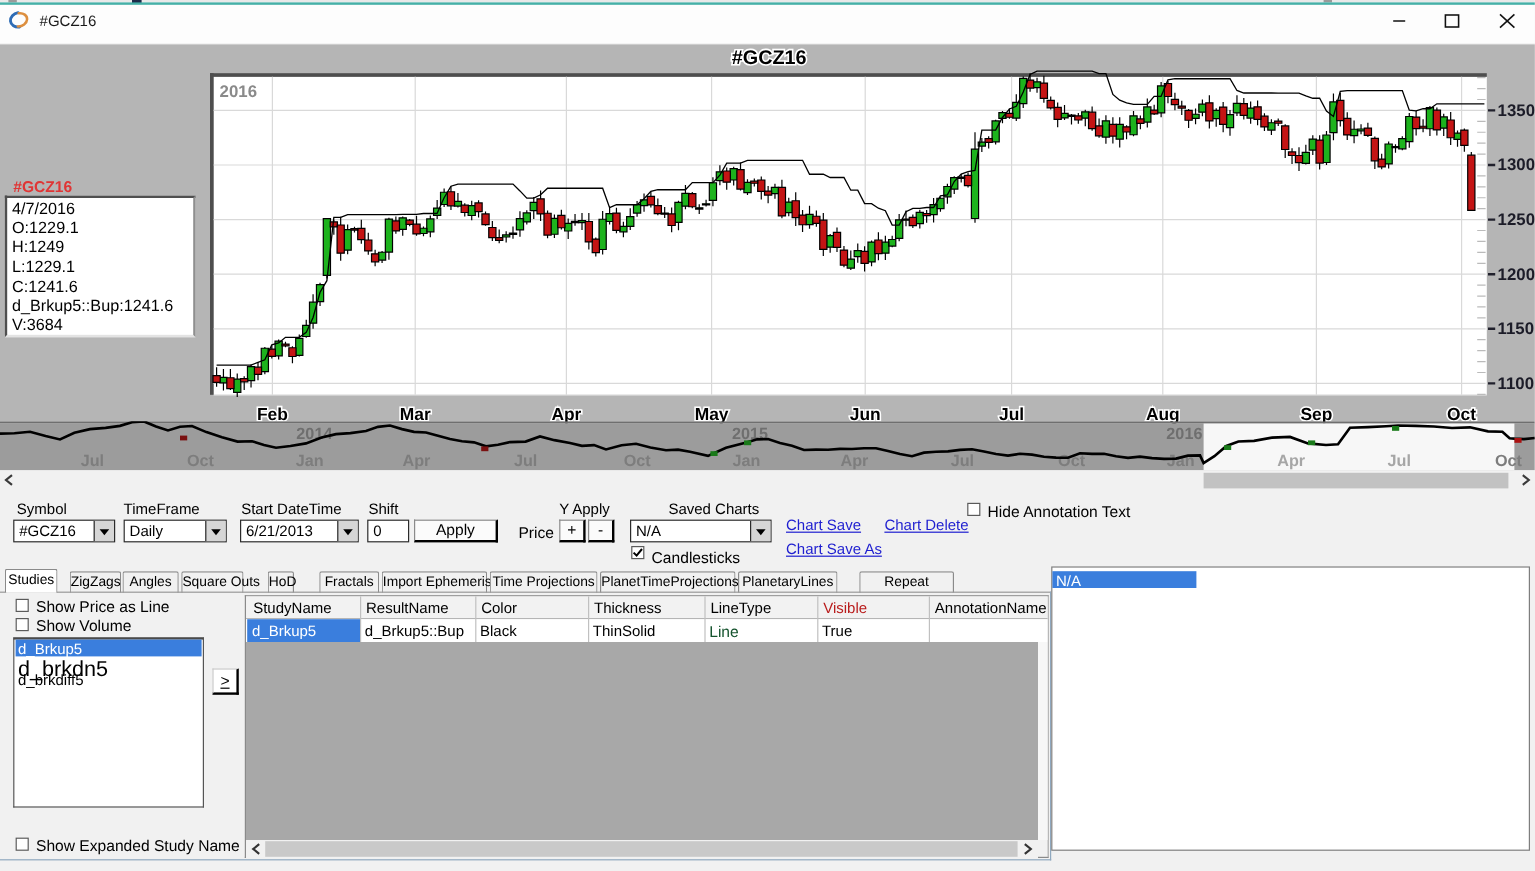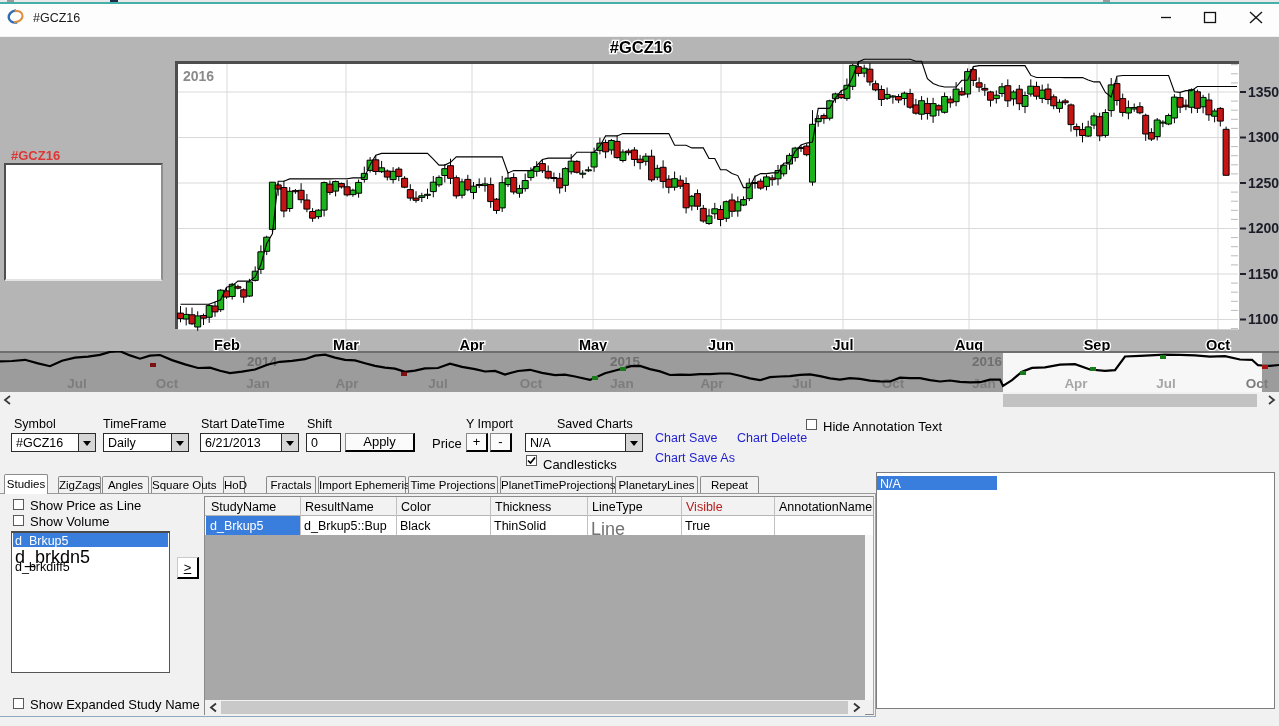--- a/index.html
+++ b/index.html
@@ -4,21 +4,21 @@
 body{width:1279px;height:726px;font-family:"Liberation Sans",sans-serif;overflow:hidden;background:#f1f1f1}
 #root{position:relative;width:1279px;height:726px;background:#f1f1f1}
 .abs{position:absolute}
 .lbl{position:absolute;font-size:12.5px;color:#000;white-space:nowrap}
 .combo{position:absolute;height:19px;background:#fff;border:1px solid #2b2b2b}
 .combo .tx{position:absolute;left:4px;top:2px;font-size:12.5px;white-space:nowrap}
 .combo .btn{position:absolute;right:0;top:0;bottom:0;width:17px;background:#d6d6d6;border-left:1px solid #2b2b2b}
 .combo .btn:after{content:"";position:absolute;left:4px;top:7px;border:4px solid transparent;border-top:5px solid #000}
 .btn3d{position:absolute;background:#fbfbfb;border:1px solid #8a8a8a;border-right:2px solid #000;border-bottom:2px solid #000;font-size:13px;text-align:center;color:#000}
 .cb{position:absolute;width:11px;height:11px;background:#fff;border:1px solid #5a5a5a}
-.link{position:absolute;font-size:12.5px;color:#1f1fd0;white-space:nowrap}
+.link{position:absolute;font-size:12.5px;color:#1f1fd0;text-decoration:underline;white-space:nowrap}
 .tab{position:absolute;top:476px;height:18px;background:#f1f1f1;border:1px solid #8a8a8a;border-bottom:none;border-radius:2px 2px 0 0;font-size:11.5px;text-align:center;line-height:17px;color:#000;white-space:nowrap}
 </style></head><body>
 <div id="root">
 
 <div class="abs" style="left:0;top:0;width:1279px;height:36px;background:#fdfdfd"></div>
 <div class="abs" style="left:0;top:0;width:1279px;height:2px;background:#e9e9e9"></div>
 <div class="abs" style="left:7px;top:0;width:7px;height:2px;background:#9a9a9a"></div>
 <div class="abs" style="left:110px;top:0;width:8px;height:3px;background:#1c2b4a"></div>
 <div class="abs" style="left:1103px;top:0;width:7px;height:2px;background:#9a9a9a"></div>
 <div class="abs" style="left:0;top:2px;width:1279px;height:2px;background:#45b0a7"></div>
@@ -103,20 +103,21 @@
       <text x="593" y="313" font-size="14.5" font-weight="bold" fill="#000" text-anchor="middle" stroke="#ffffff" stroke-width="2.6" paint-order="stroke">May</text>
       <text x="721" y="313" font-size="14.5" font-weight="bold" fill="#000" text-anchor="middle" stroke="#ffffff" stroke-width="2.6" paint-order="stroke">Jun</text>
       <text x="843" y="313" font-size="14.5" font-weight="bold" fill="#000" text-anchor="middle" stroke="#ffffff" stroke-width="2.6" paint-order="stroke">Jul</text>
       <text x="969" y="313" font-size="14.5" font-weight="bold" fill="#000" text-anchor="middle" stroke="#ffffff" stroke-width="2.6" paint-order="stroke">Aug</text>
       <text x="1097" y="313" font-size="14.5" font-weight="bold" fill="#000" text-anchor="middle" stroke="#ffffff" stroke-width="2.6" paint-order="stroke">Sep</text>
       <text x="1218" y="313" font-size="14.5" font-weight="bold" fill="#000" text-anchor="middle" stroke="#ffffff" stroke-width="2.6" paint-order="stroke">Oct</text>
 </svg>
 
 <div class="abs" style="left:11px;top:148px;font-size:13px;font-weight:bold;color:#e03535">#GCZ16</div>
 <div class="abs" style="left:4px;top:163px;width:159px;height:118px;background:#fff;border:2px solid #4f4f4f;border-bottom-color:#e3e3e3;border-right-color:#8f8f8f"></div>
+<div class="abs" style="left:10px;top:166px;font-size:13.5px;color:#000;line-height:16.2px">4/7/2016<br>O:1229.1<br>H:1249<br>L:1229.1<br>C:1241.6<br>d_Brkup5::Bup:1241.6<br>V:3684</div>
 
 <svg width="1279" height="41" style="position:absolute;left:0;top:351px" xmlns="http://www.w3.org/2000/svg">
 <rect x="0" y="0" width="1279" height="2" fill="#6f6f6f"></rect>
 <rect x="0" y="2" width="1279" height="39" fill="#9c9c9c"></rect>
 <rect x="1003" y="2" width="259" height="39" fill="#f7f7f7"></rect>
 <g transform="translate(0,-351)">
 <text x="262" y="366" font-size="13.5" font-weight="bold" fill="#6f6f6f" text-anchor="middle">2014</text>
         <text x="625" y="366" font-size="13.5" font-weight="bold" fill="#6f6f6f" text-anchor="middle">2015</text>
         <text x="987" y="366" font-size="13.5" font-weight="bold" fill="#6f6f6f" text-anchor="middle">2016</text>
         <text x="77" y="388" font-size="13.5" font-weight="bold" fill="#7d7d7d" text-anchor="middle">Jul</text>
@@ -149,21 +150,21 @@
 <div class="abs" style="left:1003px;top:394px;width:254px;height:13px;background:#c2c2c2"></div>
 <svg class="abs" style="left:0;top:392px" width="1279" height="16" xmlns="http://www.w3.org/2000/svg">
 <path d="M10 4 L5 8 L10 12" fill="none" stroke="#3a3a3a" stroke-width="1.8"></path>
 <path d="M1269 4 L1274 8 L1269 12" fill="none" stroke="#3a3a3a" stroke-width="1.8"></path>
 </svg>
 
 <div class="lbl" style="left:14px;top:417px">Symbol</div>
 <div class="lbl" style="left:103px;top:417px">TimeFrame</div>
 <div class="lbl" style="left:201px;top:417px">Start DateTime</div>
 <div class="lbl" style="left:307px;top:417px">Shift</div>
-<div class="lbl" style="left:466px;top:417px">Y Import</div>
+<div class="lbl" style="left:466px;top:417px">Y Apply</div>
 <div class="lbl" style="left:557px;top:417px">Saved Charts</div>
 <div class="combo" style="left:11px;top:433px;width:85px">
       <span class="tx">#GCZ16</span>
       <span class="btn"></span>
     </div>
 <div class="combo" style="left:103px;top:433px;width:86px">
       <span class="tx">Daily</span>
       <span class="btn"></span>
     </div>
 <div class="combo" style="left:200px;top:433px;width:99px">
@@ -195,21 +196,21 @@
 <div class="tab" style="left:4px;top:474px;width:44px;height:20px;background:#fff;z-index:3;line-height:19px">Studies</div>
 <div class="tab" style="left:58px;width:43px">ZigZags</div>
 <div class="tab" style="left:102px;width:47px">Angles</div>
 <div class="tab" style="left:151px;width:52px">Square Outs</div>
 <div class="tab" style="left:223px;width:22px">HoD</div>
 <div class="tab" style="left:266px;width:50px">Fractals</div>
 <div class="tab" style="left:318px;width:88px">Import Ephemeris</div>
 <div class="tab" style="left:408px;width:90px">Time Projections</div>
 <div class="tab" style="left:500px;width:113px">PlanetTimeProjections</div>
 <div class="tab" style="left:615px;width:83px">PlanetaryLines</div>
-<div class="tab" style="left:700px;width:59px">Repeat</div>
+<div class="tab" style="left:716px;width:79px">Repeat</div>
 <div class="abs" style="left:0;top:493px;width:876px;height:1px;background:#9a9a9a"></div>
 <div class="abs" style="left:875px;top:493px;width:1px;height:224px;background:#8fa8bf"></div>
 <div class="abs" style="left:0;top:716px;width:876px;height:1px;background:#8fa8bf"></div>
 
 <div class="cb" style="left:13px;top:499px"></div>
 <div class="lbl" style="left:30px;top:498px;font-size:13px">Show Price as Line</div>
 <div class="cb" style="left:13px;top:515px"></div>
 <div class="lbl" style="left:30px;top:514px;font-size:13px">Show Volume</div>
 <div class="abs" style="left:11px;top:531px;width:159px;height:142px;background:#fff;border:1px solid #555;border-top:2px solid #4a4a4a"></div>
 <div class="abs" style="left:13px;top:533px;width:155px;height:14px;background:#3a7edd"></div>
@@ -236,21 +237,21 @@
 <div class="abs" style="left:587px;top:497px;width:1px;height:38px;background:#c0c0c0"></div>
 <div class="abs" style="left:686px;top:500px;font-size:12.5px;color:#b91c1c">Visible</div>
 <div class="abs" style="left:681px;top:497px;width:1px;height:38px;background:#c0c0c0"></div>
 <div class="abs" style="left:779px;top:500px;font-size:12.5px;color:#000">AnnotationName</div>
 <div class="abs" style="left:774px;top:497px;width:1px;height:38px;background:#c0c0c0"></div>
 <div class="abs" style="left:206px;top:516px;width:94px;height:19px;background:#3a7edd"></div>
 <div class="abs" style="left:210px;top:519px;font-size:12.5px;color:#fff">d_Brkup5</div>
 <div class="abs" style="left:304px;top:519px;font-size:12.5px;color:#000">d_Brkup5::Bup</div>
 <div class="abs" style="left:400px;top:519px;font-size:12.5px;color:#000">Black</div>
 <div class="abs" style="left:494px;top:519px;font-size:12.5px;color:#000">ThinSolid</div>
-<div class="abs" style="left:591px;top:519px;font-size:18px;color:#737373">Line</div>
+<div class="abs" style="left:591px;top:519px;font-size:13px;color:#14532d">Line</div>
 <div class="abs" style="left:685px;top:519px;font-size:12.5px;color:#000">True</div>
 
 <div class="abs" style="left:205px;top:700px;width:660px;height:15px;background:#f1f1f1"></div>
 <div class="abs" style="left:221px;top:701px;width:627px;height:13px;background:#c9c9c9"></div>
 <svg class="abs" style="left:205px;top:700px" width="660" height="15" xmlns="http://www.w3.org/2000/svg">
 <path d="M11 3.5 L6 7.5 L11 11.5" fill="none" stroke="#333" stroke-width="1.8"></path>
 <path d="M649 3.5 L654 7.5 L649 11.5" fill="none" stroke="#333" stroke-width="1.8"></path>
 </svg>
 
 <div class="abs" style="left:876px;top:472px;width:399px;height:237px;background:#fff;border:1px solid #7e7e7e"></div>

